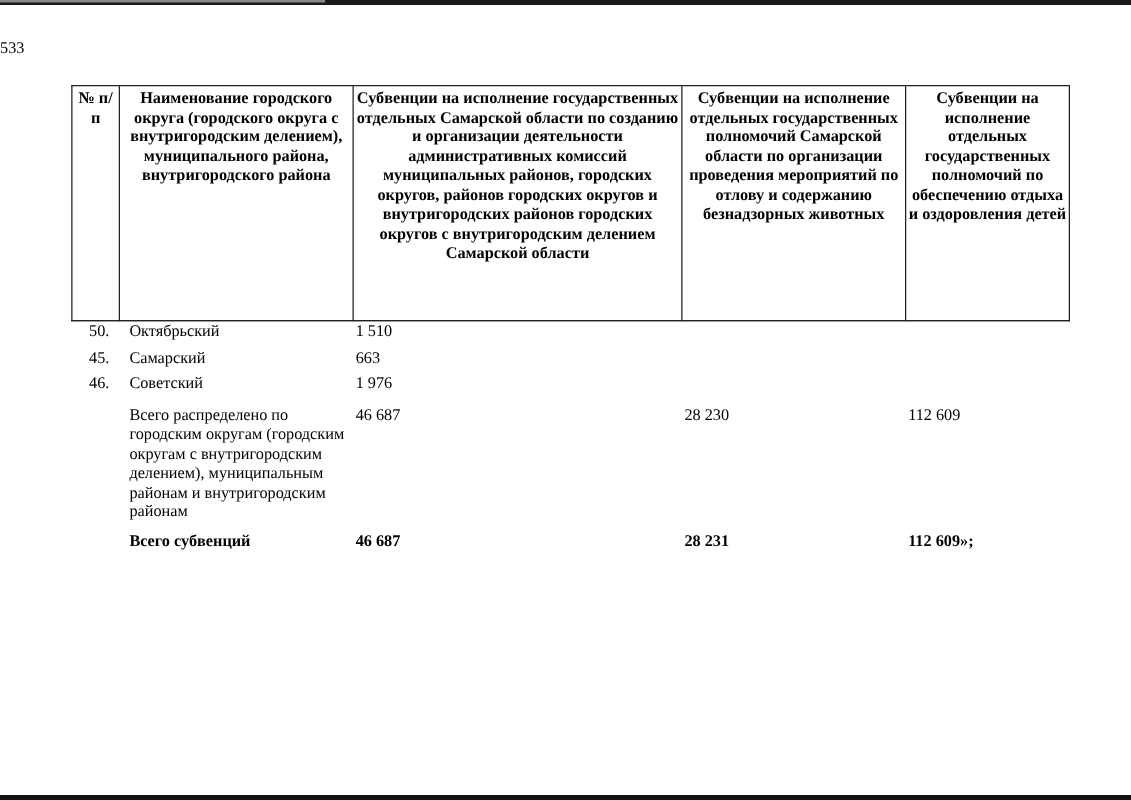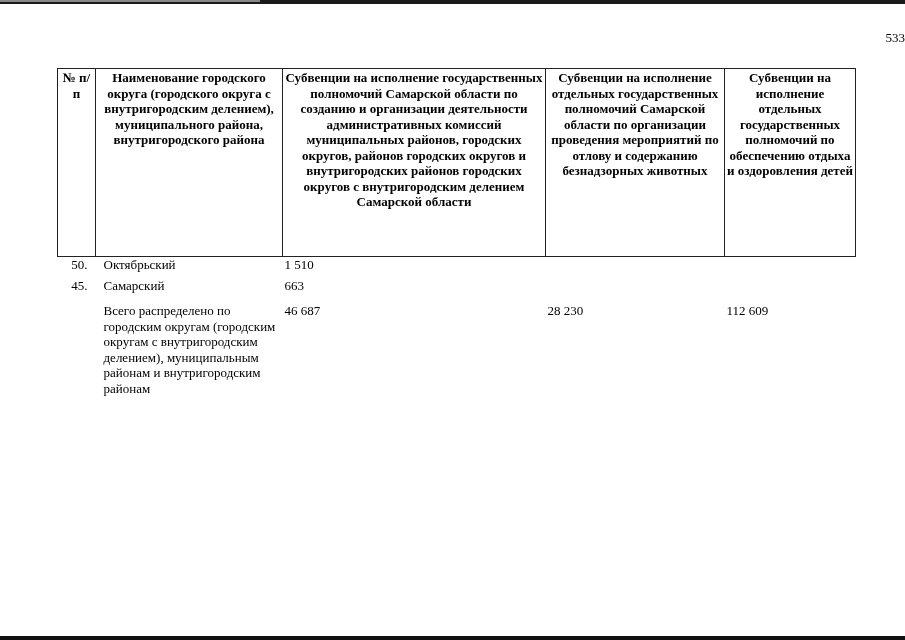--- a/index.html
+++ b/index.html
@@ -9,21 +9,21 @@
       font-family: "Liberation Serif", "DejaVu Serif", serif;
     }
     .scan-top {
       position: absolute; left: 0; top: 0; width: 905px; height: 4px; background: #1a1a1a;
     }
     .scan-top .light { position: absolute; left: 0; top: 0; width: 260px; height: 2px; background: #888; }
     .scan-bottom {
       position: absolute; left: 0; top: 636px; width: 905px; height: 4px; background: #111;
     }
     .page-num {
-      position: absolute; left: 0; width: 905px; top: 30px; text-align: right;
+      position: absolute; left: 0; width: 905px; top: 30px; text-align: left;
       font-size: 13px;
     }
     table.main {
       position: absolute; left: 57px; top: 68px;
       border-collapse: collapse; table-layout: fixed;
       width: 798px; font-size: 13px; line-height: 15.5px;
     }
     table.main col.c1 { width: 38px; }
     table.main col.c2 { width: 187px; }
     table.main col.c3 { width: 263px; }
@@ -55,43 +55,57 @@
     <col class="c1">
       <col class="c2">
       <col class="c3">
       <col class="c4">
       <col class="c5">
   </colgroup>
   <thead>
     <tr>
       <th>№ п/п</th>
       <th>Наименование городского округа (городского округа с внутригородским делением), муниципального района, внутригородского района</th>
-      <th>Субвенции на исполнение государственных полномочий Самарской области по созданию и организации деятельности административных комиссий муниципальных районов, городских округов, районов городских округов и внутригородских районов городских округов с внутригородским делением Самарской области</th>
+      <th>Субвенции на исполнение государственных отдельных Самарской области по созданию и организации деятельности административных комиссий муниципальных районов, городских округов, районов городских округов и внутригородских районов городских округов с внутригородским делением Самарской области</th>
       <th>Субвенции на исполнение отдельных государственных полномочий Самарской области по организации проведения мероприятий по отлову и содержанию безнадзорных животных</th>
       <th>Субвенции на исполнение отдельных государственных полномочий по обеспечению отдыха и оздоровления детей</th>
     </tr>
   </thead>
   <tbody>
     <tr>
       <td class="num">50.</td>
       <td class="name">Октябрьский</td>
       <td class="val">1 510</td>
       <td class="val"></td>
       <td class="val"></td>
     </tr>
     <tr>
       <td class="num">45.</td>
       <td class="name">Самарский</td>
       <td class="val">663</td>
       <td class="val"></td>
       <td class="val"></td>
     </tr>
+    <tr>
+      <td class="num">46.</td>
+      <td class="name">Советский</td>
+      <td class="val">1 976</td>
+      <td class="val"></td>
+      <td class="val"></td>
+    </tr>
     <tr class="total">
       <td></td>
       <td class="name">Всего распределено по городским округам (городским округам с внутригородским делением), муниципальным районам и внутригородским районам</td>
       <td class="val">46 687</td>
       <td class="val">28 230</td>
       <td class="val">112 609</td>
     </tr>
+    <tr class="total2">
+      <td></td>
+      <td class="name">Всего субвенций</td>
+      <td class="val">46 687</td>
+      <td class="val">28 231</td>
+      <td class="val">112 609»;</td>
+    </tr>
   </tbody>
 </table>
 
 <div class="scan-bottom"></div>
 
 </body></html>

